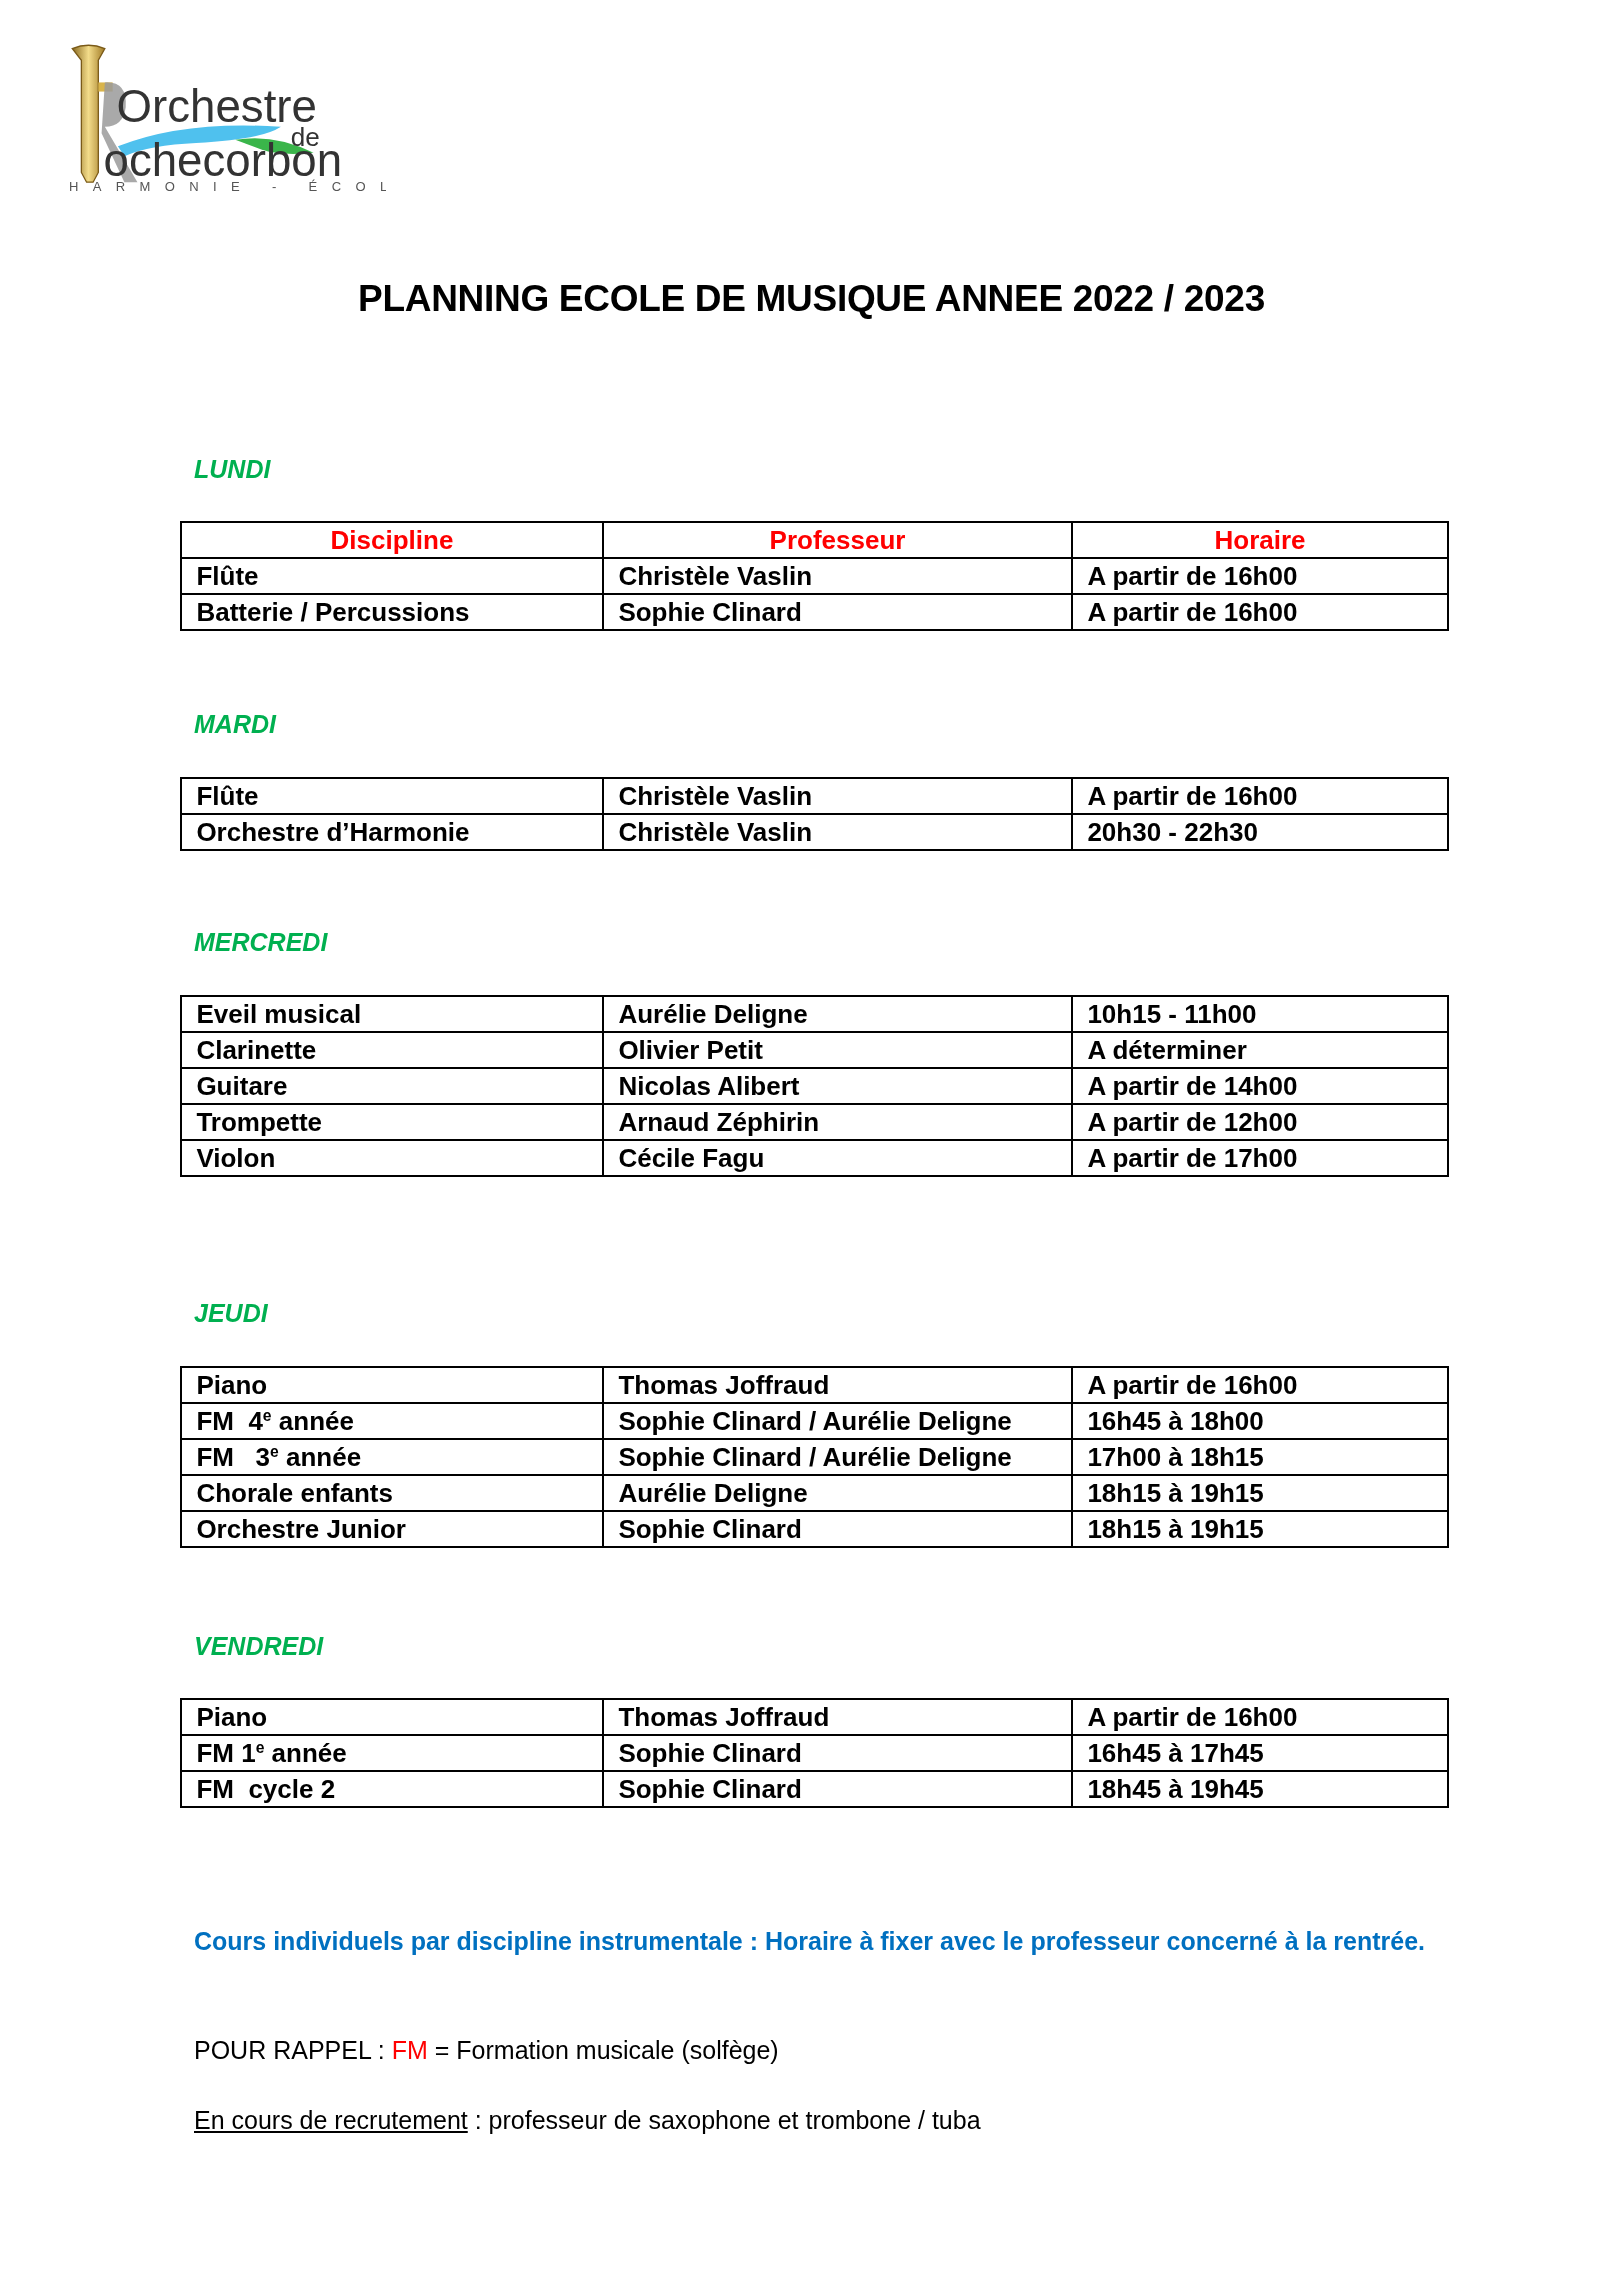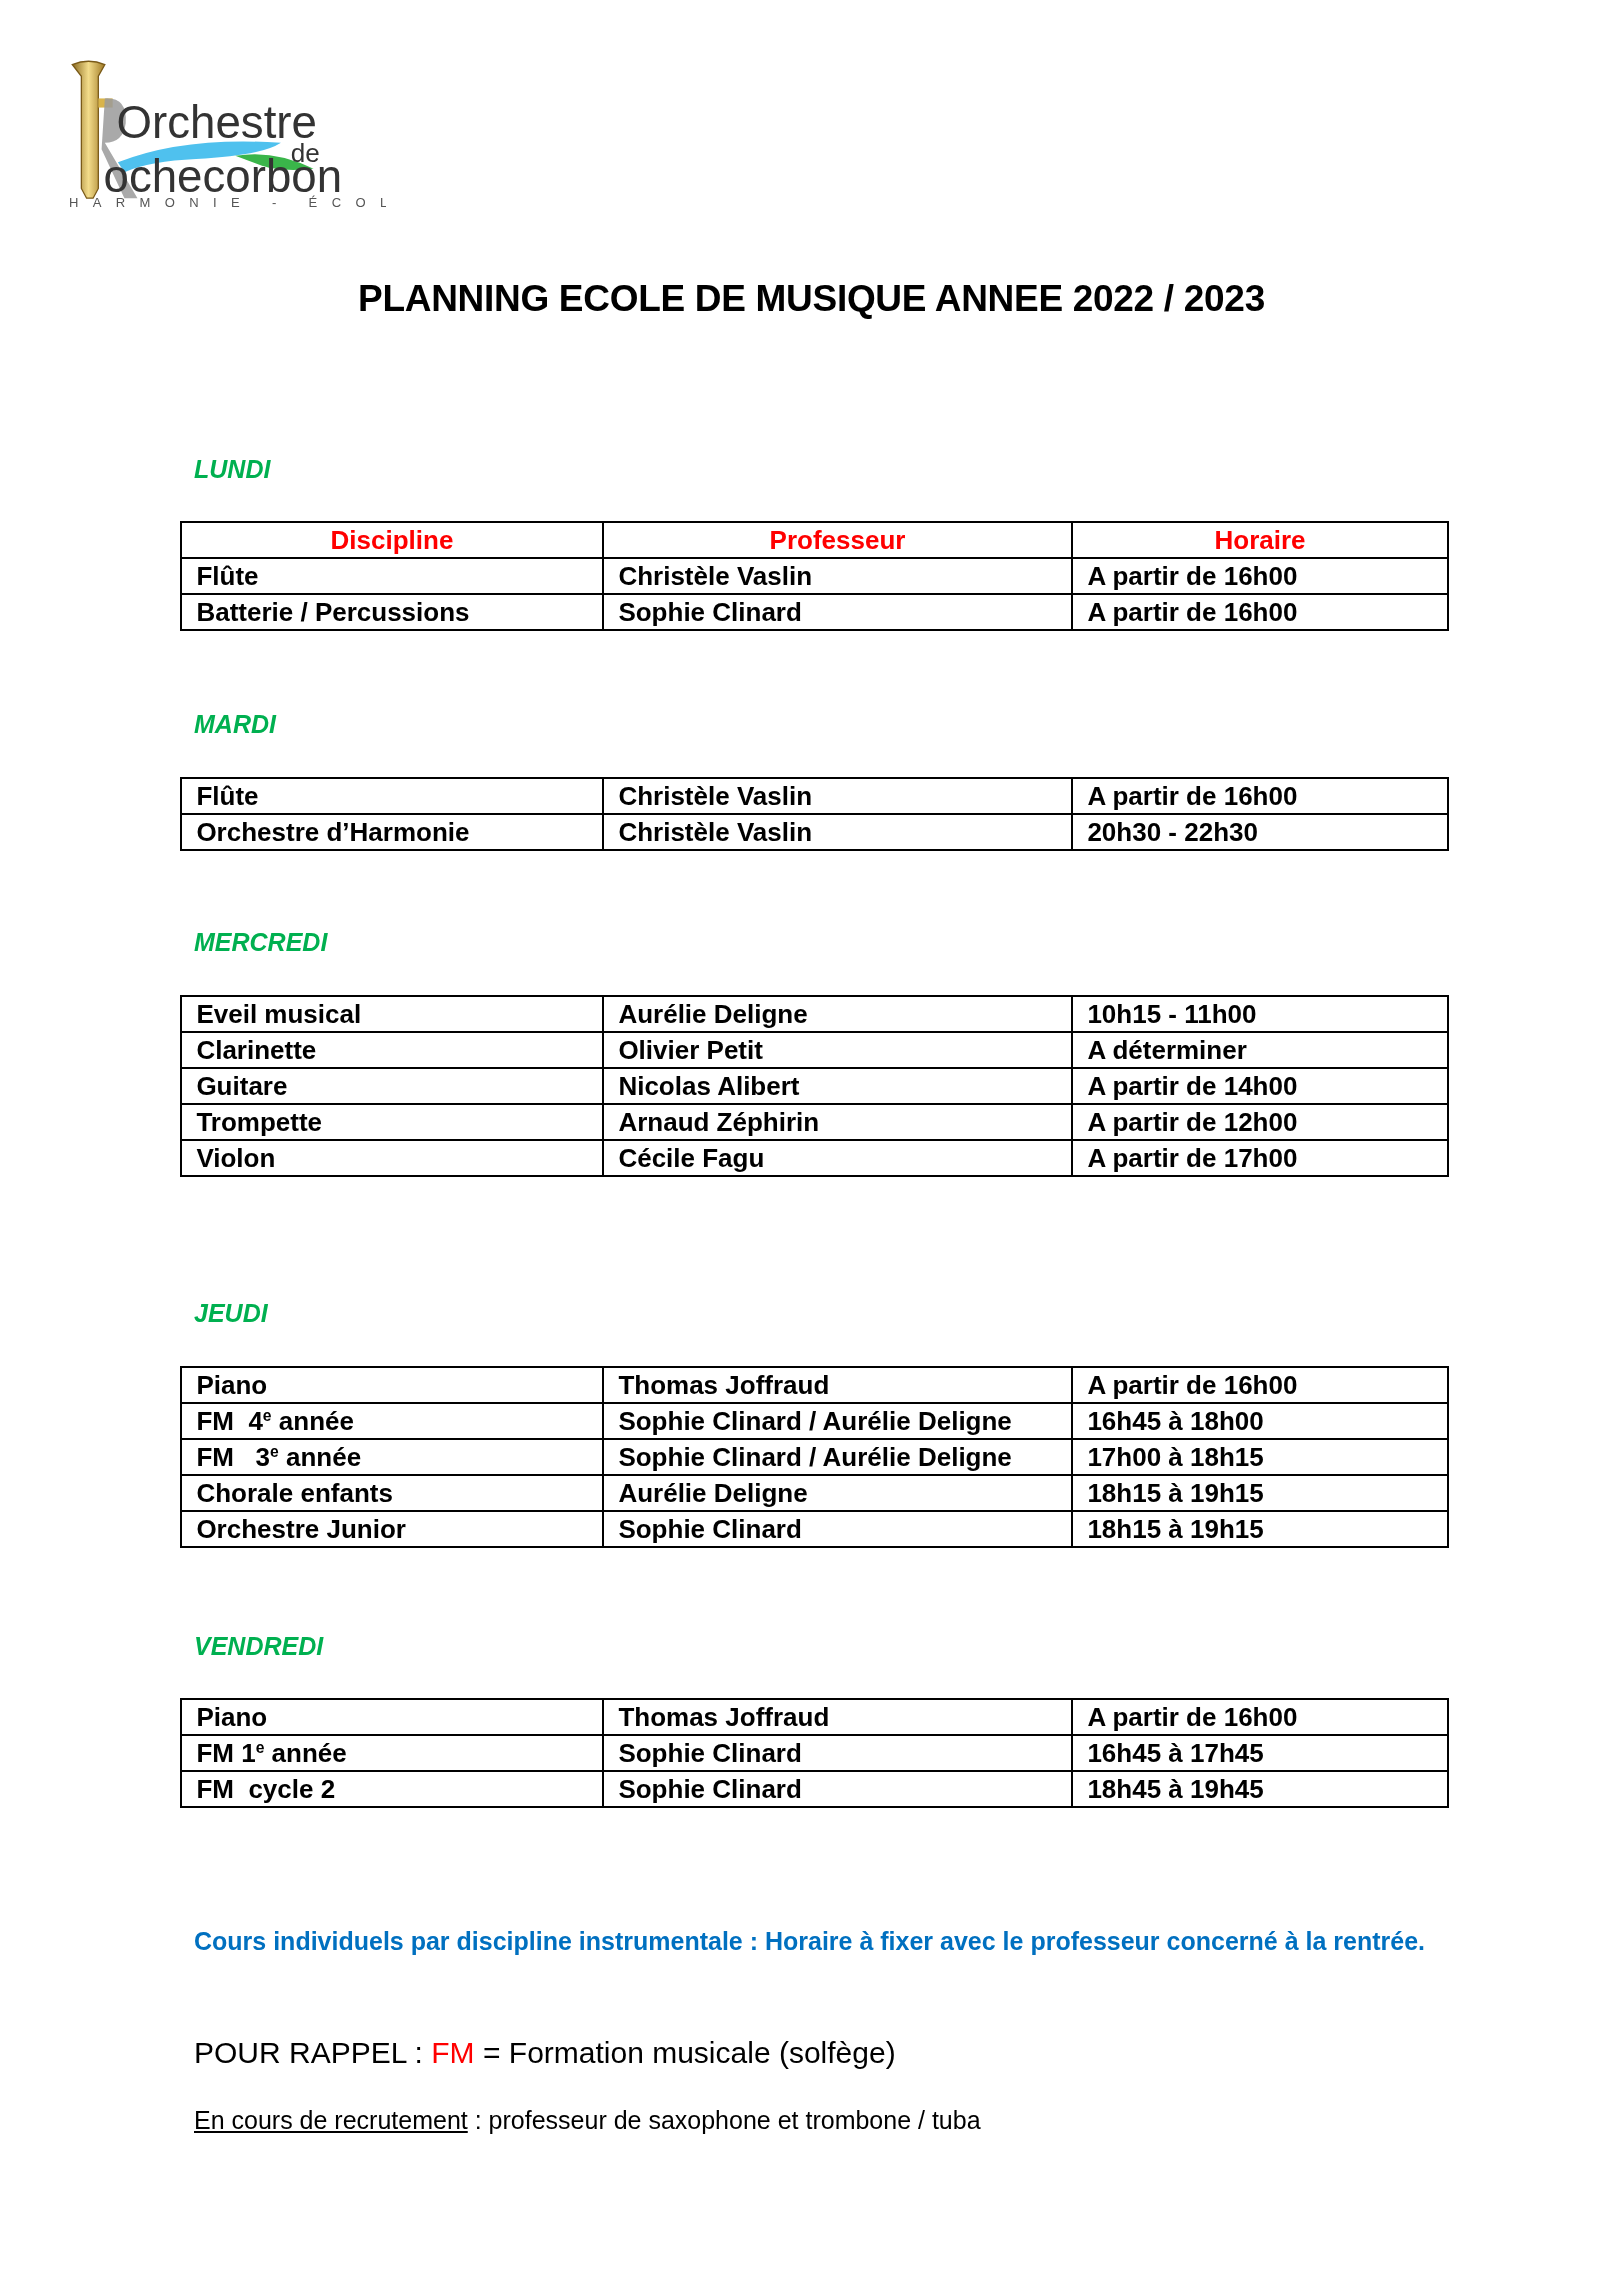--- a/index.html
+++ b/index.html
@@ -1,33 +1,33 @@
 <!DOCTYPE html>
 <html style="font-size:10.5px"><head>
 <meta charset="utf-8">
 <style>
   html, body { margin: 0; padding: 0; background: #ffffff; }
   body { width: 1623px; height: 2295px; position: relative; overflow: hidden;
          font-family: "Liberation Sans", "DejaVu Sans", sans-serif; color: #000; }
   .abs { position: absolute; }
-  .logo { left: 65px; top: 58px; width: 321px; height: 150px; }
+  .logo { left: 65px; top: 42px; width: 321px; height: 150px; }
   .logo svg { width: 100%; height: 100%; }
   .title { left: 0; width: 1623px; top: 278px; text-align: center;
            font-weight: bold; font-size: 37px; letter-spacing: -0.3px; }
   .day { left: 194px; font-weight: bold; font-style: italic; font-size: 25px; color: #00b050; }
   table.sched { position: absolute; left: 180px; width: 1267px; border-collapse: collapse;
                 table-layout: fixed; font-size: 26px; }
   table.sched td, table.sched th { border: 2px solid #000; height: 34px; padding: 0 0 0 14.4px;
                 font-weight: bold; text-align: left; white-space: nowrap; line-height: 34px; }
   table.sched th { color: #ff0000; text-align: center; padding: 0; }
   col.c1 { width: 422px; } col.c2 { width: 469px; } col.c3 { width: 376px; }
   sup { font-size: 15.7px; vertical-align: 9.2px; line-height: 0; }
   .note-blue { left: 194px; width: 1251px; top: 1920px; color: #0070c0; font-weight: bold;
                font-size: 25px; line-height: 42px; text-align: justify; text-align-last: left; }
-  .rappel { left: 194px; top: 2036px; font-size: 30px; }
+  .rappel { left: 194px; top: 2036px; font-size: 25px; }
   .rappel .fm { color: #ff0000; }
   .recrut { left: 194px; top: 2106px; font-size: 25px; }
   .recrut .u { text-decoration: underline; }
 </style>
 </head>
 <body>
 
 <div class="abs logo">
   <svg viewBox="0 0 490 230">
     <defs>

